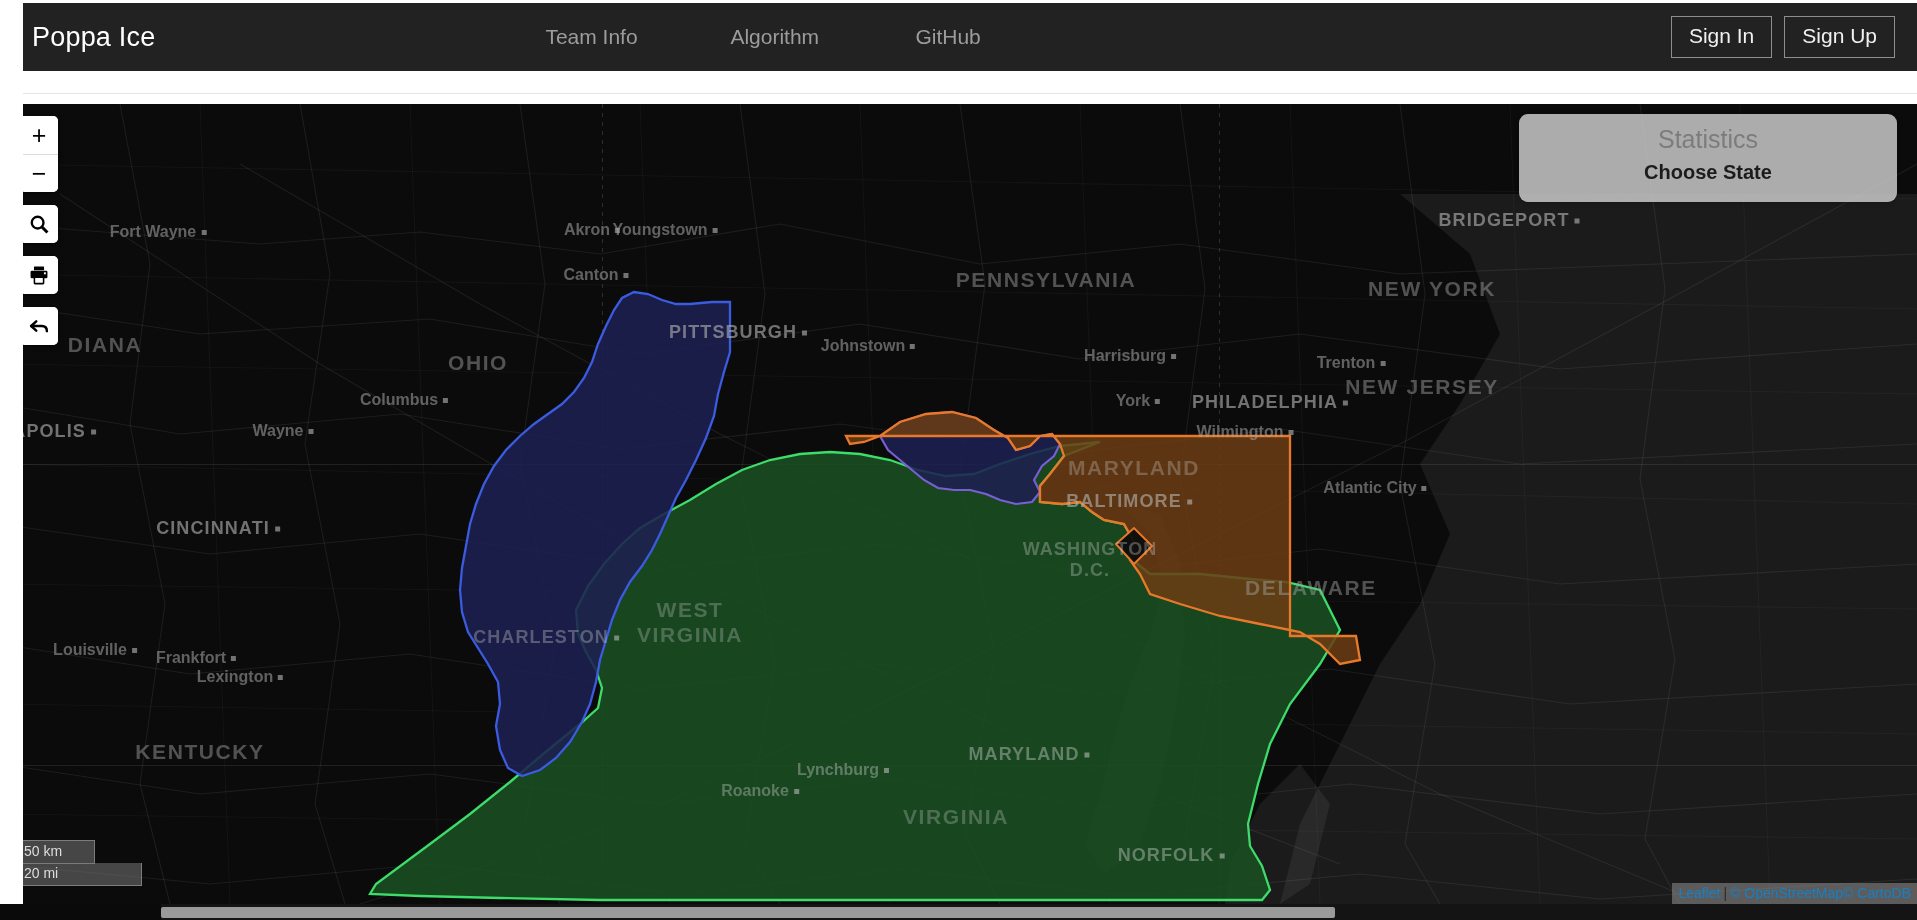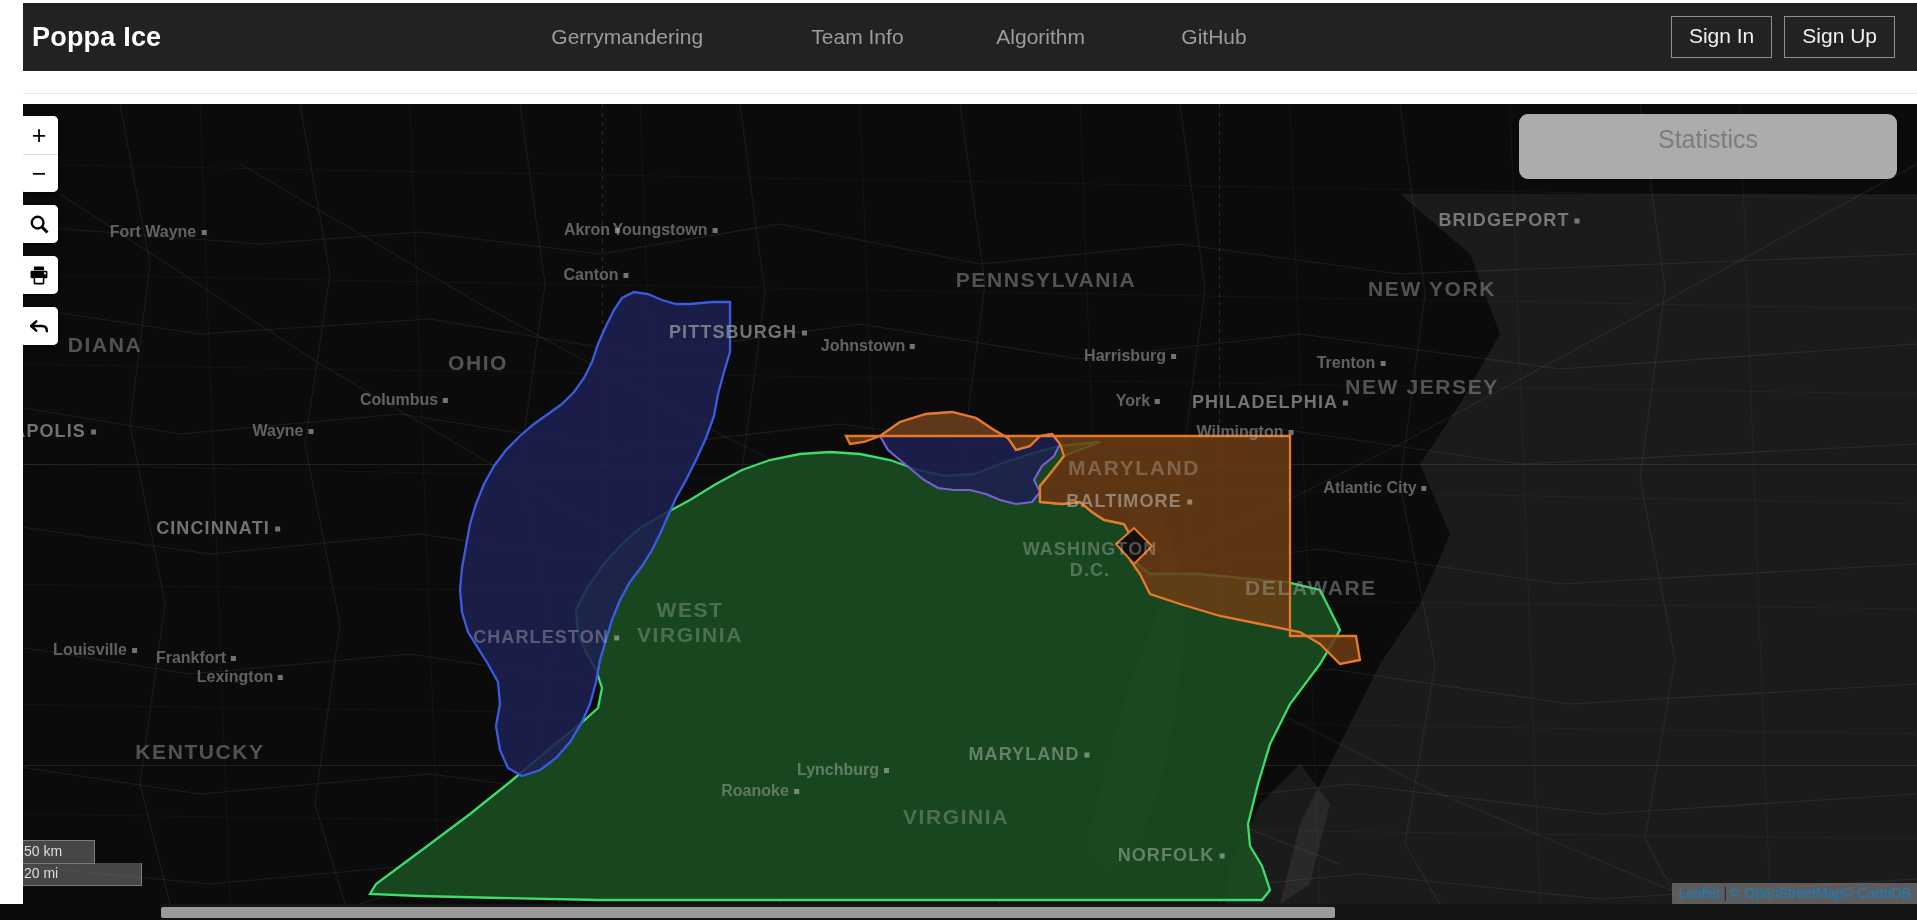--- a/index.html
+++ b/index.html
@@ -18,21 +18,21 @@
     top: 3px; left: 23px;
     width: 1894px; height: 68px;
     background: #222222;
     display: flex;
     align-items: center;
     z-index: 60;
   }
   .brand {
     color: #ffffff;
     font-size: 27px;
-    font-weight: 700;
+    font-weight: 400;
     margin-left: 9px;
     letter-spacing: .2px;
     white-space: nowrap;
   }
   .nav-links {
     display: flex;
     align-items: center;
     margin-left: 390px;
     gap: 0;
   }
@@ -449,20 +449,21 @@
             <path d="M9 7 L3.4 12 L9 17"></path>
             <path d="M3.6 12 L15 12 C19 12 20.6 14.6 20.6 17.6" fill="none"></path>
           </svg>
         </span>
       </button>
     </div>
   </div>
 
   <div class="stats-panel">
     <div class="stats-title">Statistics</div>
+    <div class="stats-sub">Choose State</div>
   </div>
 
   <div class="scalebar">
     <div class="scale-line scale-km">50 km</div>
     <div class="scale-line scale-mi">20 mi</div>
   </div>
 
   <div class="attrib">
     <a href="#">Leaflet</a><span class="sep">|</span><a href="#">© OpenStreetMap</a><a href="#">© CartoDB</a>
   </div>
@@ -471,21 +472,20 @@
 <div class="white-band">
   <div class="hr"></div>
 </div>
 <div class="edge-left"></div>
 <div class="edge-top"></div>
 
 <div class="navbar">
   <div class="brand">Poppa Ice</div>
 
   <div class="nav-links">
-    <a class="nav-link gerry" href="#">Gerrymandering</a>
     <a class="nav-link team" href="#">Team Info</a>
     <a class="nav-link algo" href="#">Algorithm</a>
     <a class="nav-link github" href="#">GitHub</a>
   </div>
 
   <div class="nav-auth">
     <button class="auth-btn">Sign In</button>
     <button class="auth-btn">Sign Up</button>
   </div>
 </div>

